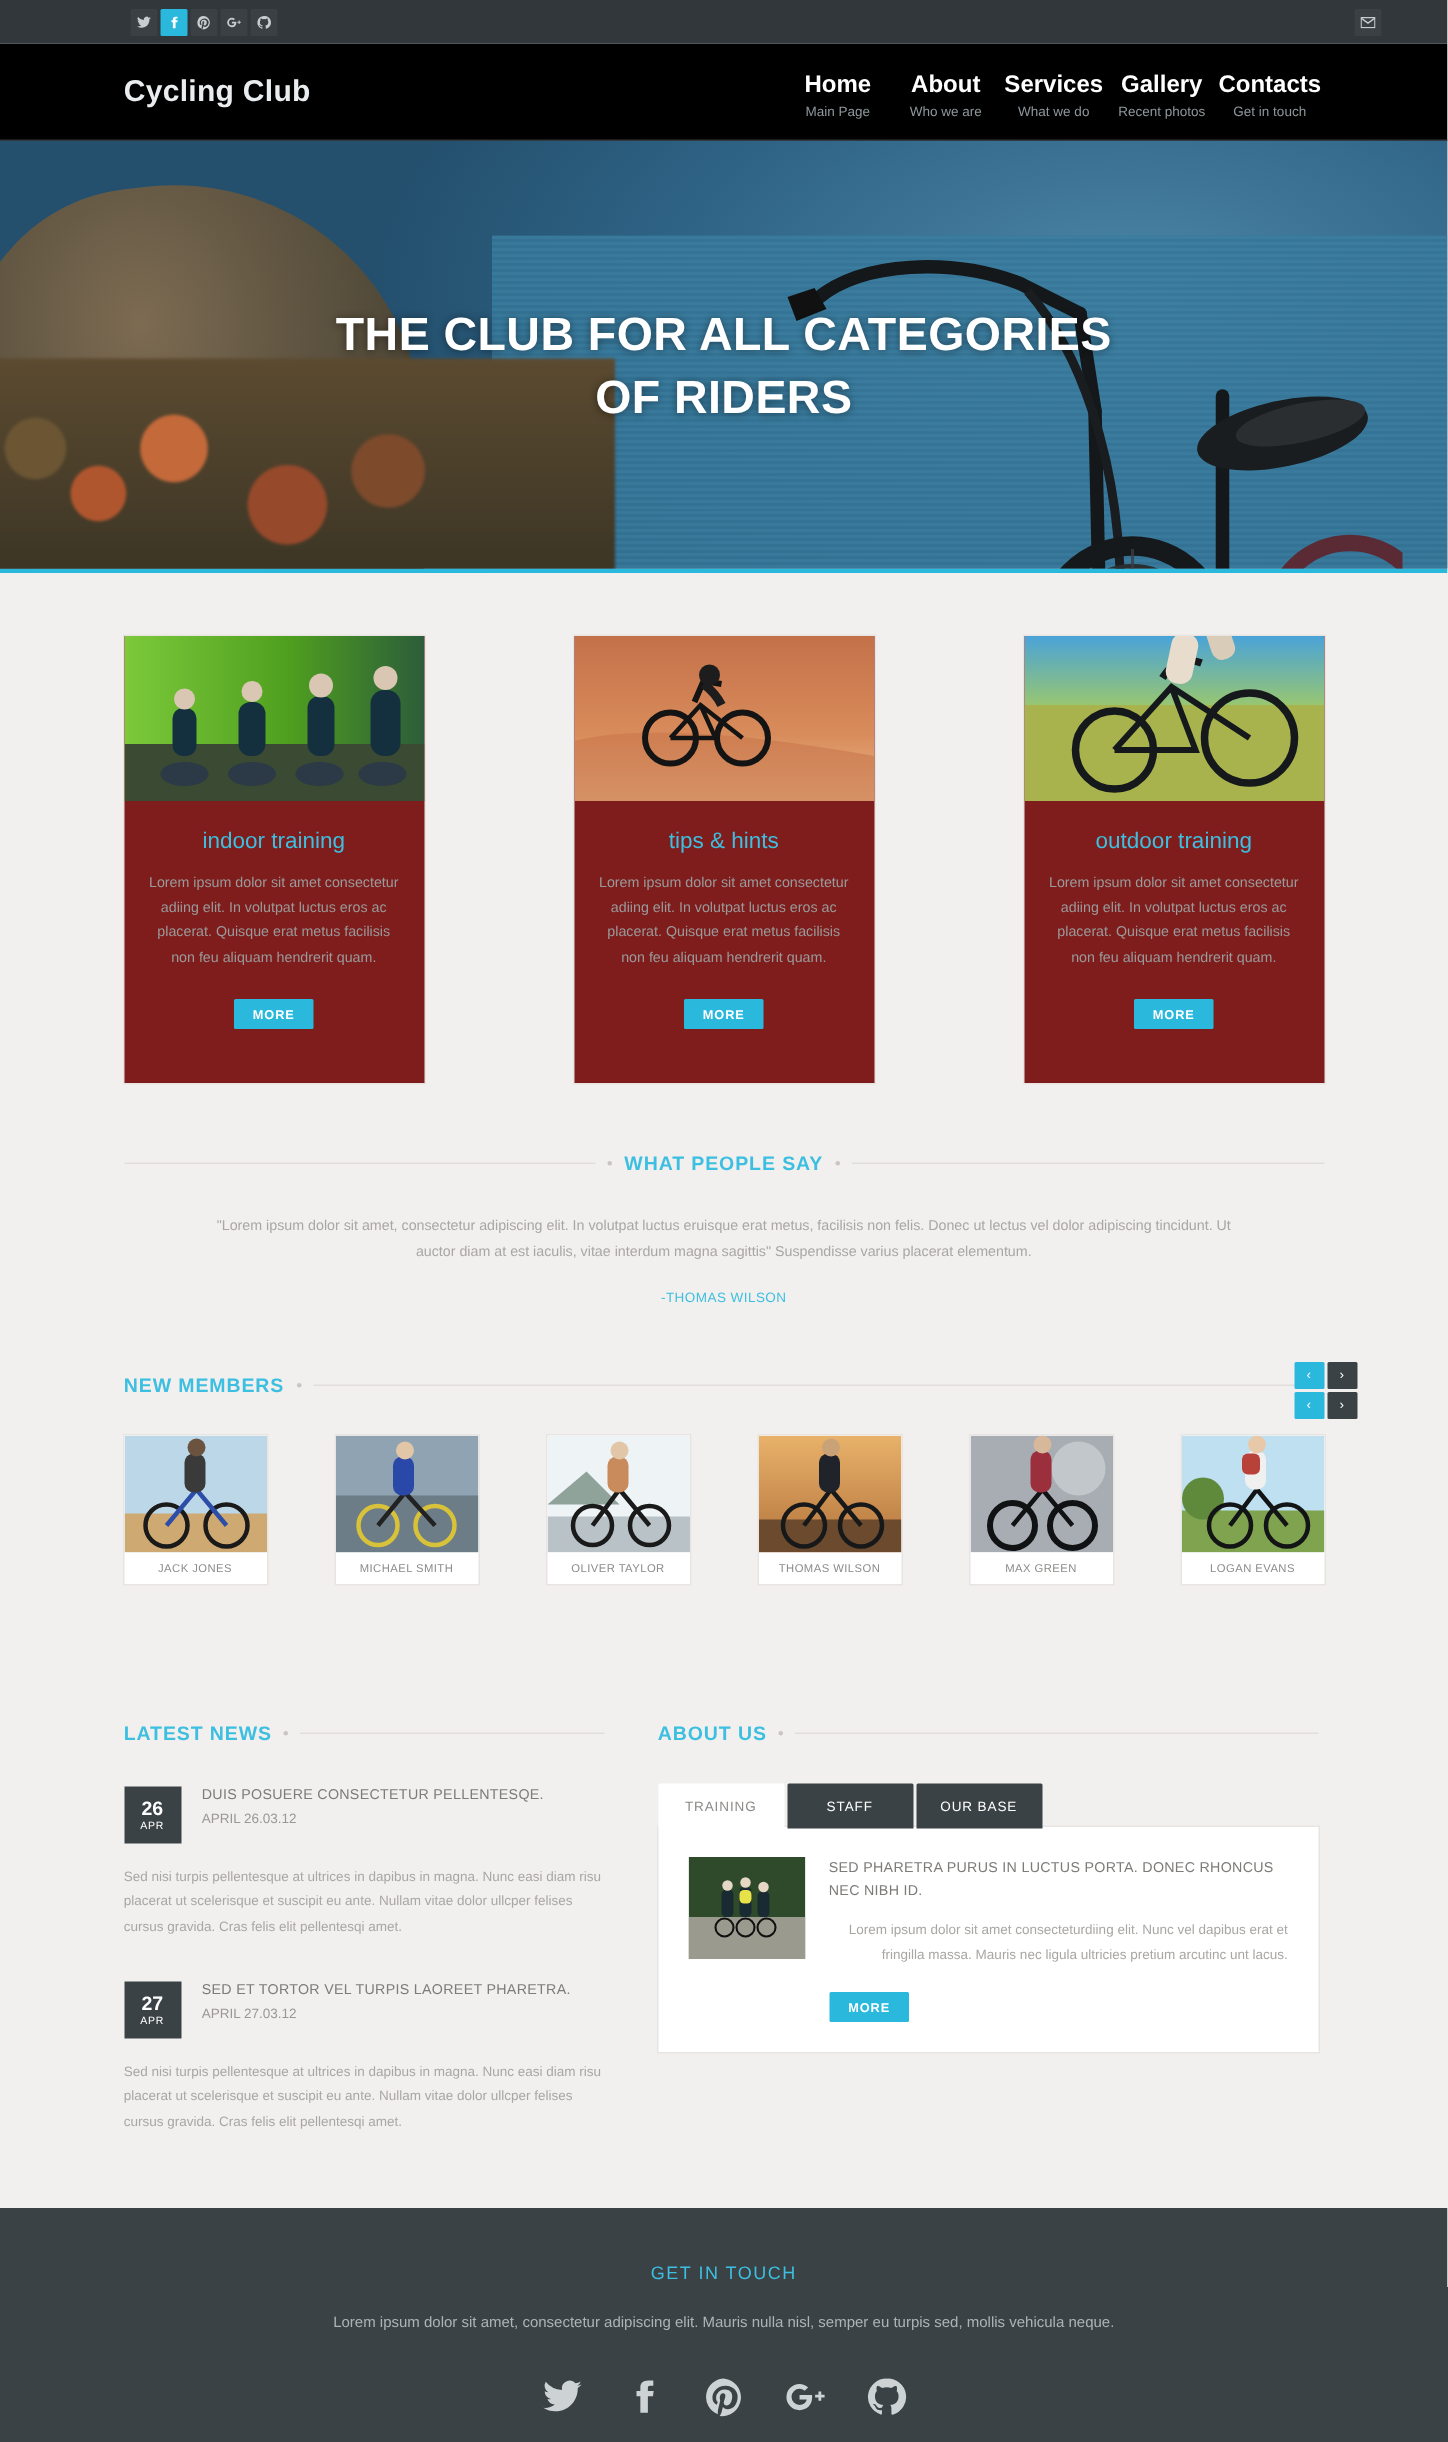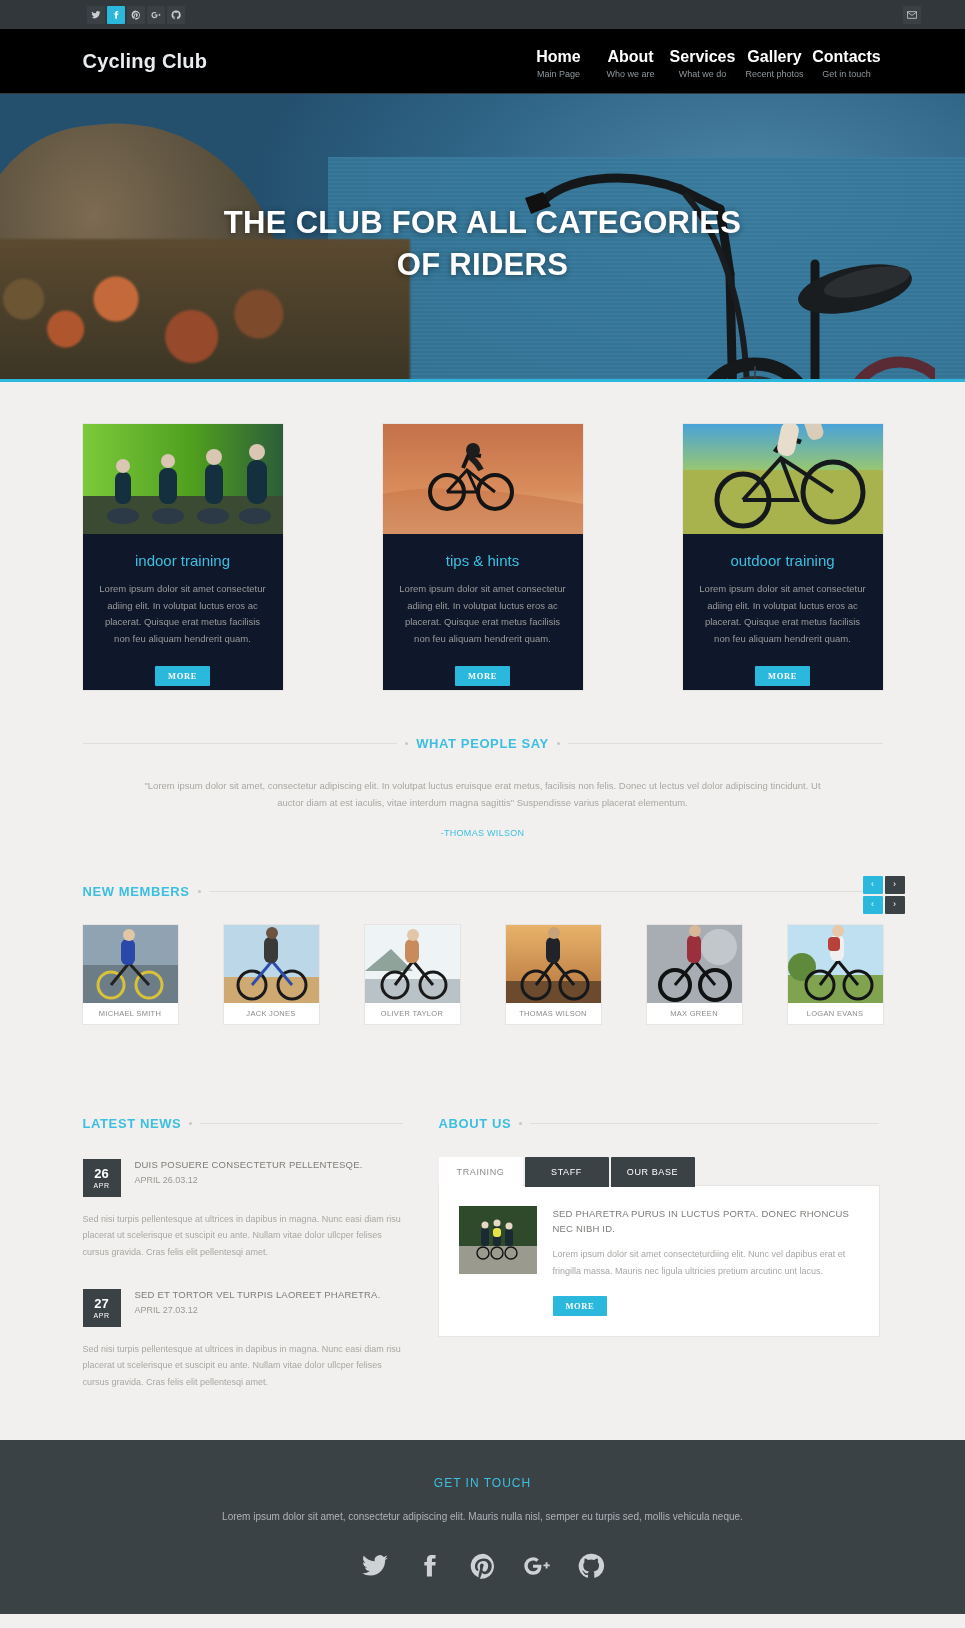--- a/index.html
+++ b/index.html
@@ -109,39 +109,39 @@
 
   
   .content { width: 800px; margin: 0 auto; }
 
   
   .cards {
     display: flex; justify-content: space-between;
     padding-top: 42px;
   }
   .card {
-    width: 200px; background: #0f172a;
+    width: 200px; background: #7f1d1d;
     box-shadow: 0 0 0 1px #e7e4e1;
-    padding-bottom: 4px;
+    padding-bottom: 36px;
   }
   .card .thumb { height: 110px; width: 100%; overflow: hidden; position: relative; }
   .card .thumb svg { width: 100%; height: 100%; display: block; }
   .card h3 {
     text-align: center; color: #3cbfe0; font-size: 15px;
     font-weight: normal; margin: 18px 0 12px;
   }
   .card p {
     font-size: 9.5px; line-height: 1.75; color: #9a9a9a;
     text-align: center; padding: 0 14px;
   }
   .btn-more {
     display: block; margin: 18px auto 0; background: #2bb8dd;
     color: #ffffff; font-size: 8.5px; font-weight: bold;
     letter-spacing: .6px; border: none; padding: 5px 13px;
-    cursor: pointer; border-radius: 1px; font-family: Liberation Serif, serif;
+    cursor: pointer; border-radius: 1px;
   }
 
   
   .sec-title {
     display: flex; align-items: center; gap: 8px;
     margin: 46px 0 0;
   }
   .sec-title .line { flex: 1; height: 1px; background: #e0ddda; }
   .sec-title .dot { width: 3px; height: 3px; background: #c9c6c2; border-radius: 50%; }
   .sec-title h2 {
@@ -222,21 +222,21 @@
     padding: 20px; display: flex; gap: 16px; min-height: 150px;
     margin-top: -1px;
   }
   .tab-panel .pic { width: 78px; height: 68px; flex-shrink: 0; overflow: hidden; }
   .tab-panel .pic svg { width: 100%; height: 100%; display: block; }
   .tab-panel .txt h4 {
     font-size: 9.5px; font-weight: normal; color: #7e7c79;
     line-height: 1.6; letter-spacing: .2px; margin-bottom: 10px;
   }
   .tab-panel .txt p {
-    font-size: 9px; line-height: 1.9; color: #a9a7a4;
+    font-size: 9px; line-height: 1.9; color: #a9a7a4; text-align: right;
   }
 
   
   .footer { background: #3b4246; padding: 36px 0 30px; }
   .footer-inner { width: 800px; margin: 0 auto; text-align: center; }
   .footer h3 {
     color: #3cbfe0; font-size: 12px; font-weight: normal;
     letter-spacing: 1px; margin-bottom: 18px;
   }
   .footer p { font-size: 10px; line-height: 1.8; color: #adb3b6; }
@@ -473,49 +473,49 @@
       <button class="next">›</button>
       <button class="prev">‹</button>
       <button class="next">›</button>
     </div>
   </div>
 
   <div class="members">
     <div class="member">
       <div class="ph">
         <svg viewBox="0 0 95 78" preserveAspectRatio="none">
+          <rect width="95" height="78" fill="#bcd8e8"></rect>
+          <rect y="52" width="95" height="26" fill="#cfa972"></rect>
+          <g transform="translate(14,10)">
+              <circle cx="14" cy="50" r="14" fill="none" stroke="#1a1a1a" stroke-width="3"></circle>
+              <circle cx="54" cy="50" r="14" fill="none" stroke="#1a1a1a" stroke-width="3"></circle>
+              <path d="M14 50 L34 26 L54 50" fill="none" stroke="#2d4ea8" stroke-width="3"></path>
+              <rect x="26" y="2" width="14" height="26" rx="6" fill="#3a3a3a"></rect>
+              <circle cx="34" cy="-2" r="6" fill="#6b5340"></circle>
+            </g>
+        </svg>
+      </div>
+      <div class="nm">JACK JONES</div>
+    </div>
+
+    <div class="member">
+      <div class="ph">
+        <svg viewBox="0 0 95 78" preserveAspectRatio="none">
           <rect width="95" height="78" fill="#8fa3b2"></rect>
           <rect y="40" width="95" height="38" fill="#6d7d88"></rect>
           <g transform="translate(14,12)">
               <circle cx="14" cy="48" r="13" fill="none" stroke="#d8c23a" stroke-width="3"></circle>
               <circle cx="52" cy="48" r="13" fill="none" stroke="#d8c23a" stroke-width="3"></circle>
               <path d="M14 48 L32 26 L52 48" fill="none" stroke="#222" stroke-width="3"></path>
               <rect x="24" y="2" width="14" height="26" rx="6" fill="#2a48a8"></rect>
               <circle cx="32" cy="-2" r="6" fill="#e2c6a8"></circle>
             </g>
         </svg>
       </div>
       <div class="nm">MICHAEL SMITH</div>
-    </div>
-
-    <div class="member">
-      <div class="ph">
-        <svg viewBox="0 0 95 78" preserveAspectRatio="none">
-          <rect width="95" height="78" fill="#bcd8e8"></rect>
-          <rect y="52" width="95" height="26" fill="#cfa972"></rect>
-          <g transform="translate(14,10)">
-              <circle cx="14" cy="50" r="14" fill="none" stroke="#1a1a1a" stroke-width="3"></circle>
-              <circle cx="54" cy="50" r="14" fill="none" stroke="#1a1a1a" stroke-width="3"></circle>
-              <path d="M14 50 L34 26 L54 50" fill="none" stroke="#2d4ea8" stroke-width="3"></path>
-              <rect x="26" y="2" width="14" height="26" rx="6" fill="#3a3a3a"></rect>
-              <circle cx="34" cy="-2" r="6" fill="#6b5340"></circle>
-            </g>
-        </svg>
-      </div>
-      <div class="nm">JACK JONES</div>
     </div>
 
     <div class="member">
       <div class="ph">
         <svg viewBox="0 0 95 78" preserveAspectRatio="none">
           <rect width="95" height="78" fill="#eef3f6"></rect>
           <path d="M0 46 L26 24 L48 46z" fill="#8fa39b"></path>
           <rect y="54" width="95" height="24" fill="#b9c2c6"></rect>
           <g transform="translate(18,6)">
               <circle cx="12" cy="54" r="13" fill="none" stroke="#1a1a1a" stroke-width="3"></circle>

